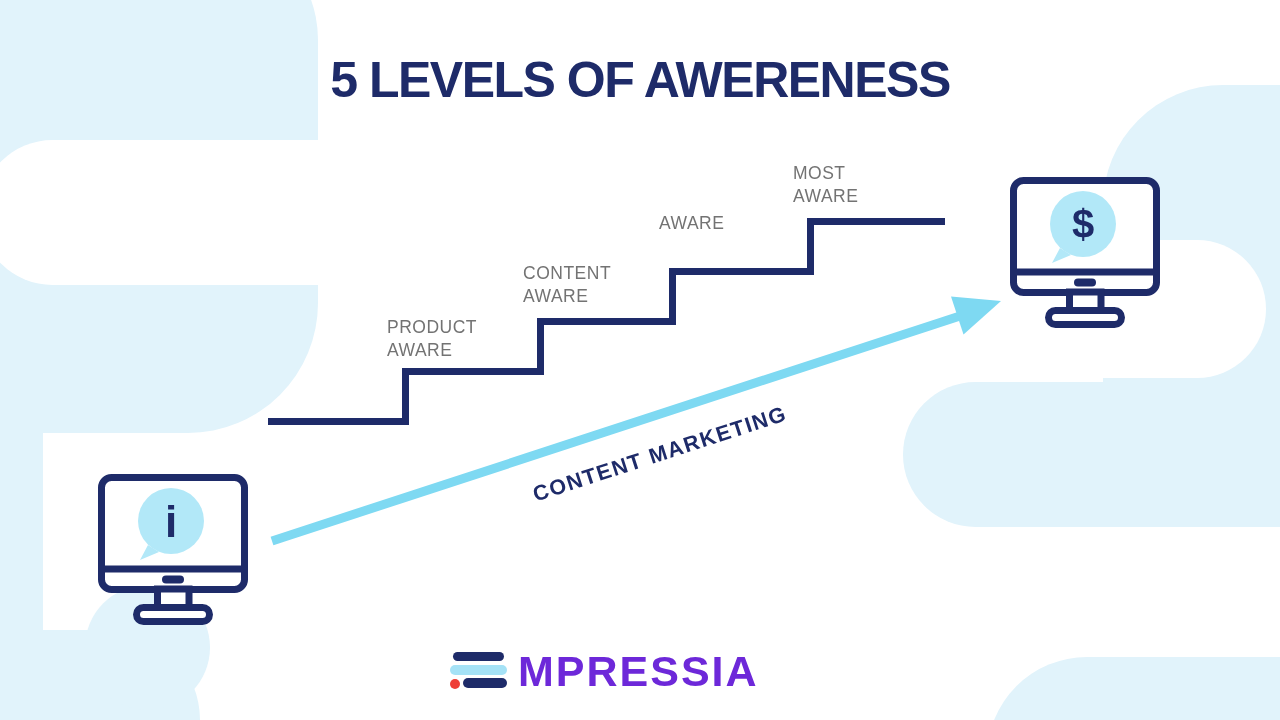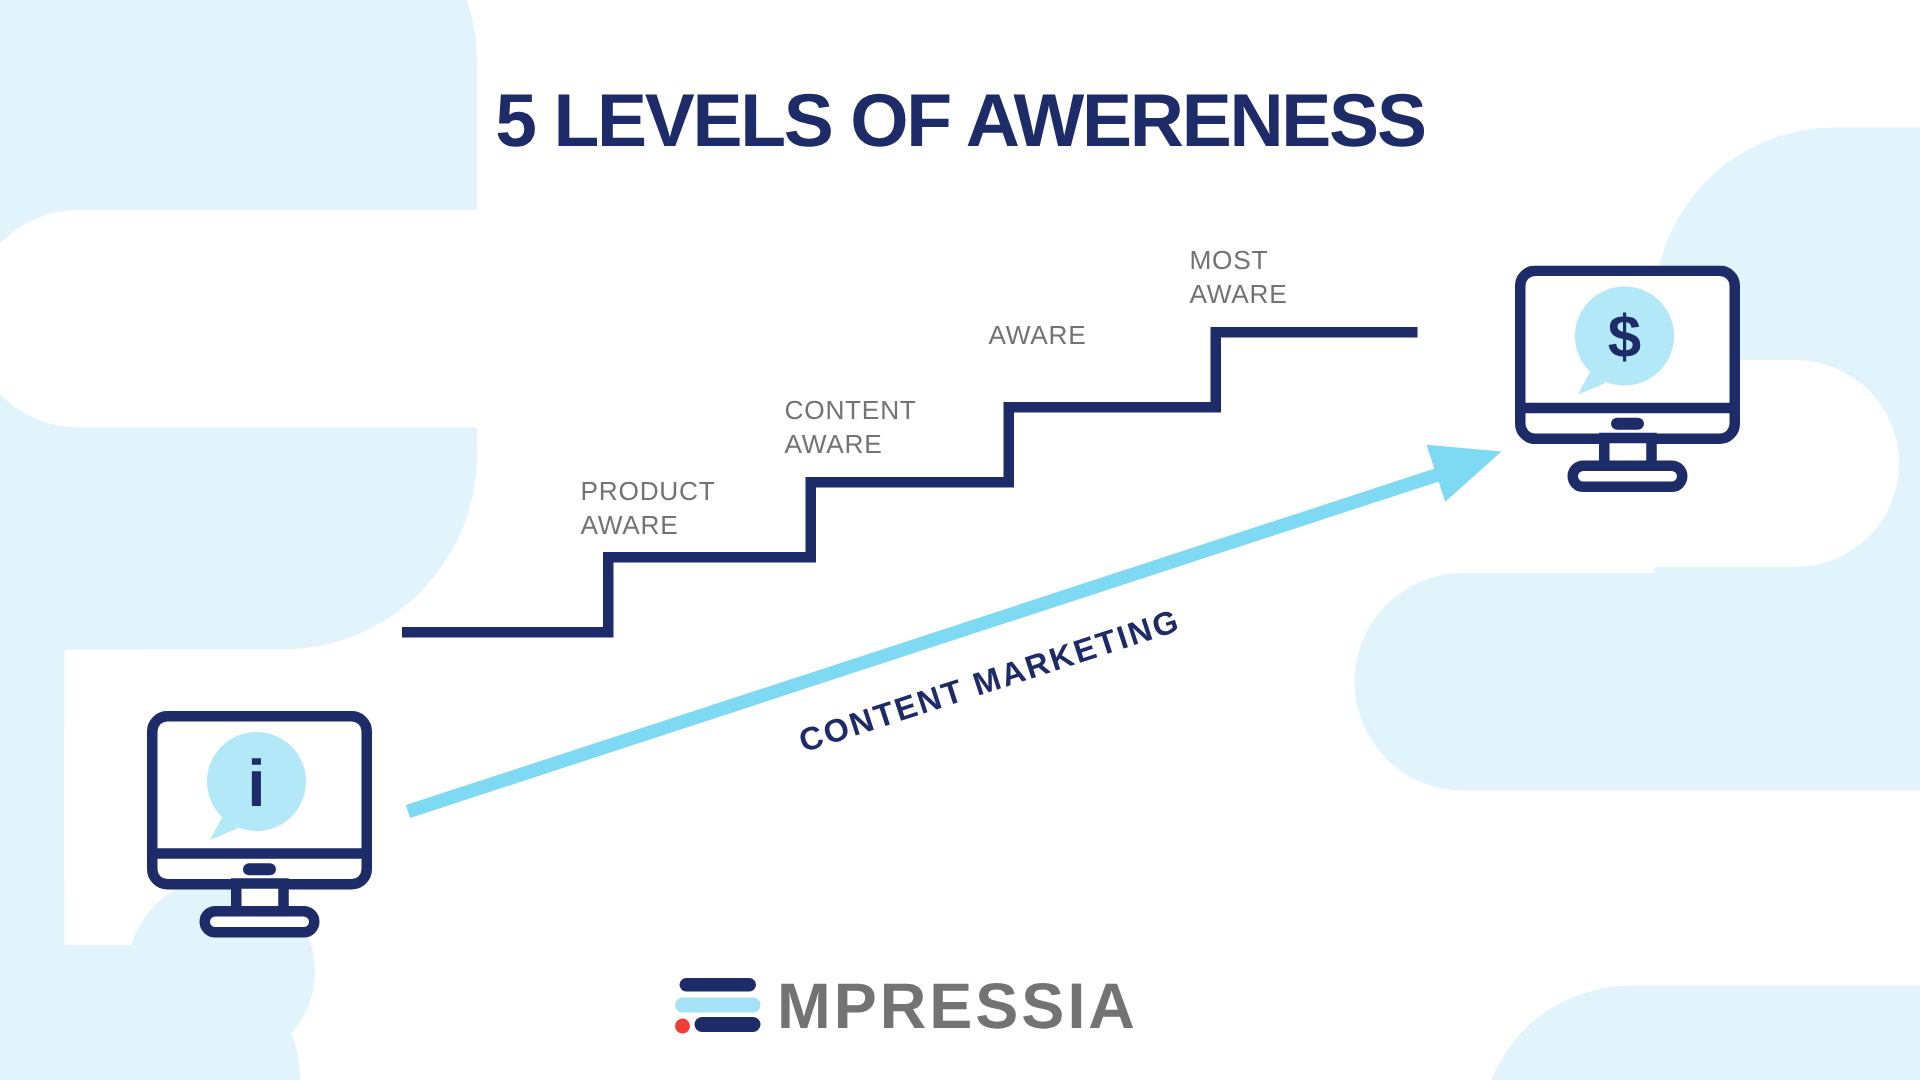--- a/index.html
+++ b/index.html
@@ -52,21 +52,21 @@
   .monitor-right{left:1010px;top:177px;}
 
   .logo{position:absolute;left:450px;top:652px;display:flex;align-items:flex-start;gap:10px;}
   .logo-glyph{position:relative;width:58px;height:38px;}
   .logo-bar{position:absolute;border-radius:5px;}
   .logo-bar-top{left:3px;top:0;width:51px;height:9px;background:#1E2B69;}
   .logo-bar-mid{left:0;top:13px;width:57px;height:10px;background:#A5E2F6;}
   .logo-dot{position:absolute;left:0;top:27px;width:10px;height:10px;border-radius:50%;background:#EE3E36;}
   .logo-bar-bot{left:13px;top:26px;width:44px;height:10px;background:#1E2B69;}
   .logo-text{
-    font-size:43px;font-weight:700;letter-spacing:2px;color:#737373;
+    font-size:43px;font-weight:700;letter-spacing:2px;color:#6d28d9;
     line-height:38px;white-space:nowrap;
   }
 </style>
 </head>
 <body>
 
 <div class="blob blob-l1"></div>
 <div class="blob blob-l2"></div>
 <div class="white-band band-w1"></div>
 <div class="white-band band-w2"></div>

